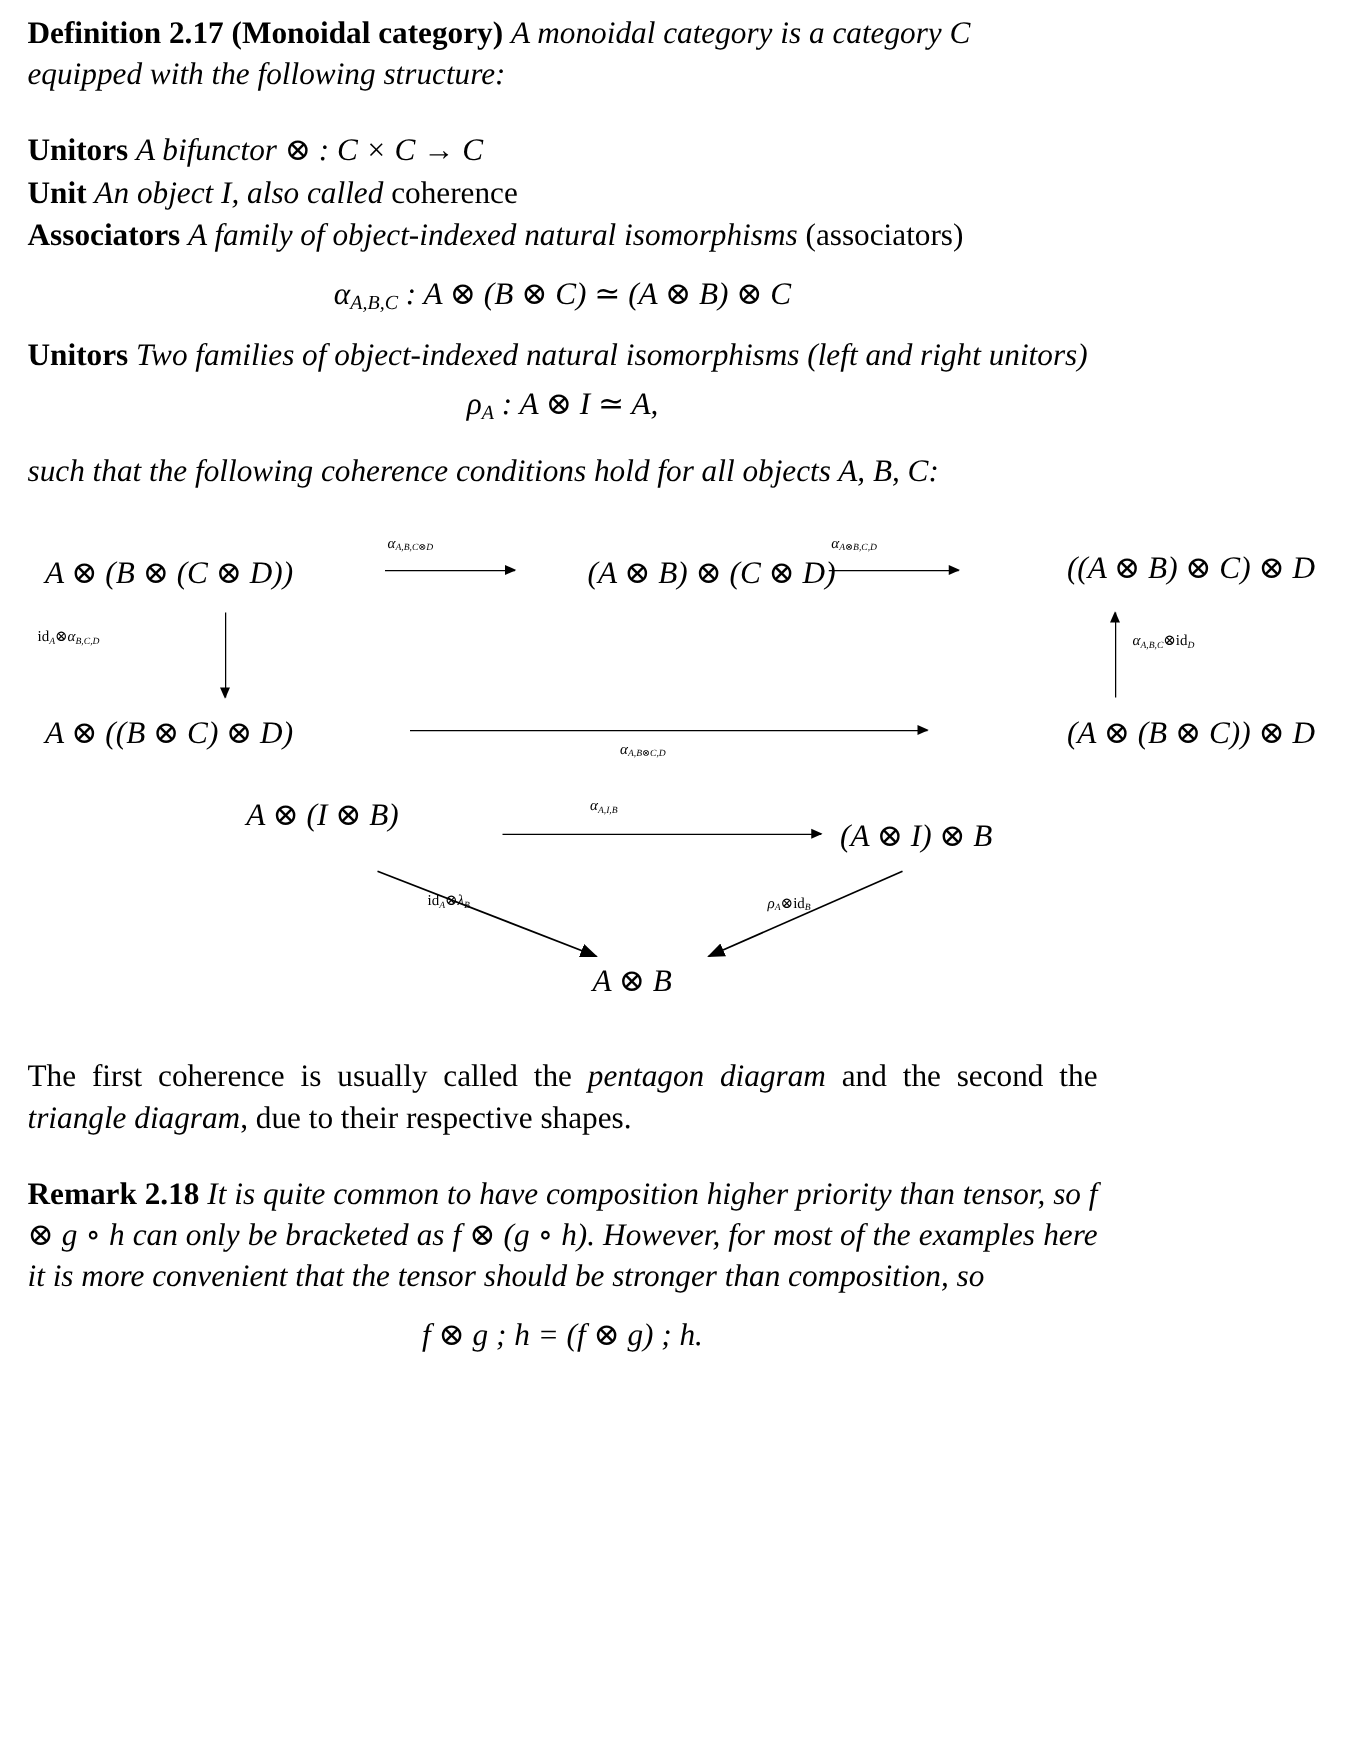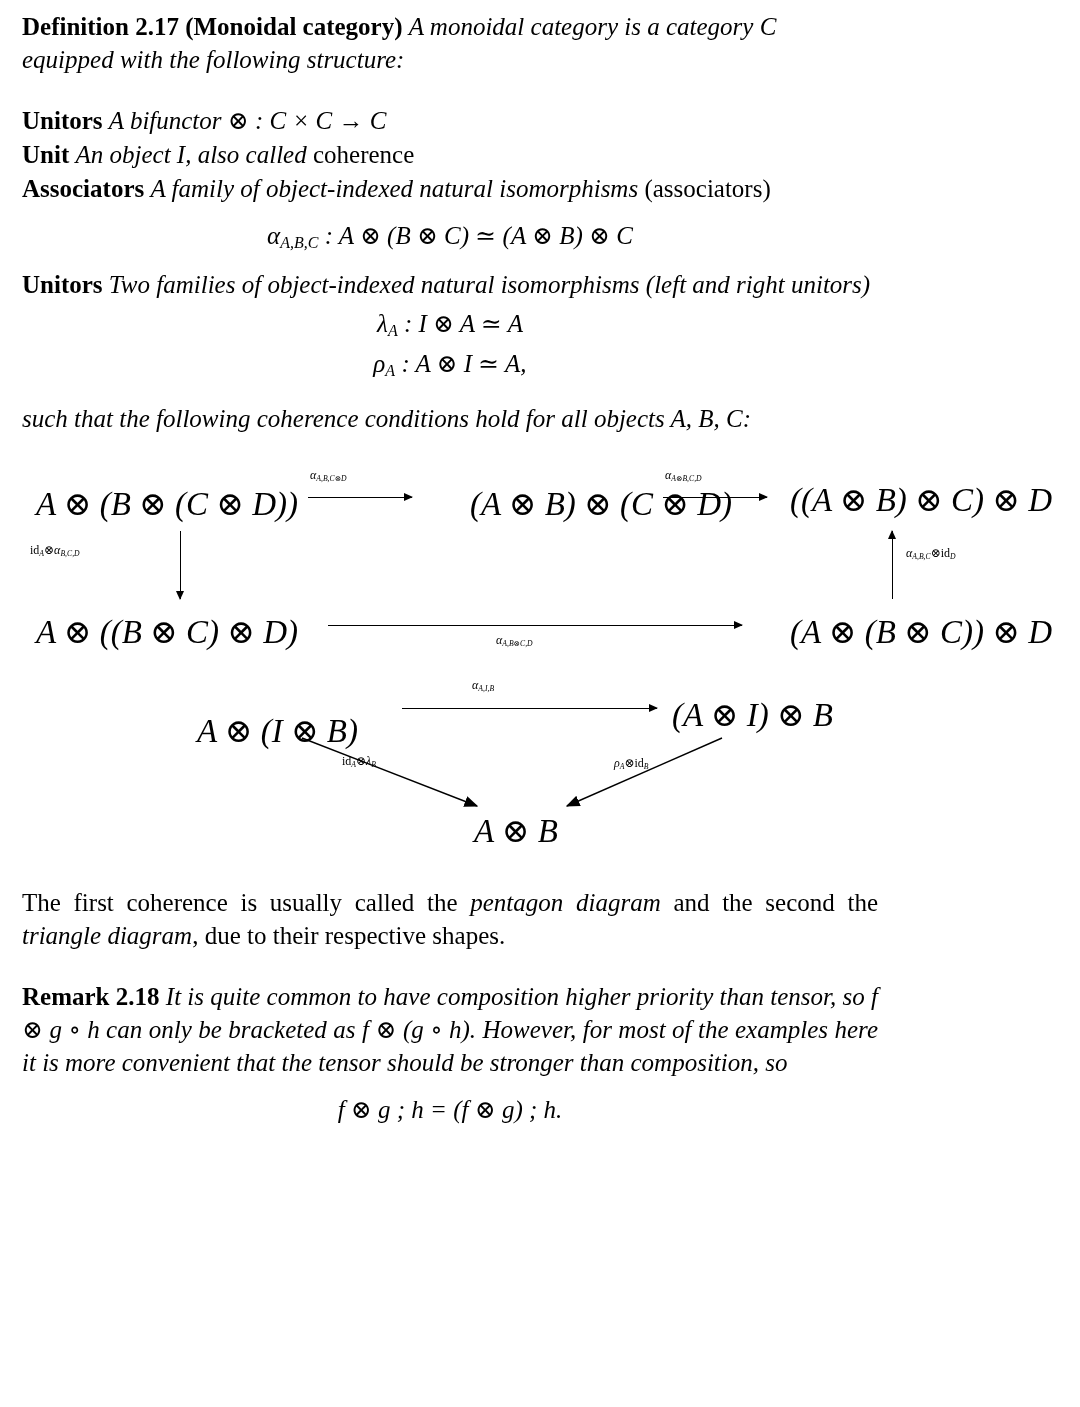--- a/index.html
+++ b/index.html
@@ -55,21 +55,21 @@
   .diagram-wrap {
     position: relative;
     width: 1036px;
     height: 215px;
     margin-top: 26px;
     font-style: italic;
   }
   .node {
     position: absolute;
     white-space: nowrap;
-    font-size: 33px;
+    font-size: 25px;
   }
   .lbl {
     position: absolute;
     white-space: nowrap;
     font-size: 12px;
   }
   .arrow-h {
     position: absolute;
     height: 1px;
     background: #000;
@@ -153,24 +153,20 @@
   <div class="eq">
     <span class="math">α<sub>A,B,C</sub> : A ⊗ (B ⊗ C) ≃ (A ⊗ B) ⊗ C</span>
     
   </div>
 
   <div class="para">
     <span class="bf">Unitors</span><span> </span><span class="it">Two families of object-indexed natural isomorphisms (left and right unitors)</span>
   </div>
 
   <div class="eq eq-tight">
-    <span class="math">λ<sub>A</sub> : I ⊗ A ≃ A</span>
-    
-  </div>
-  <div class="eq eq-tight">
     <span class="math">ρ<sub>A</sub> : A ⊗ I ≃ A,</span>
     
   </div>
 
   <div class="smallgap"></div>
 
   <div class="para it">such that the following coherence conditions hold for all objects A, B, C:</div>
 
   <div class="diagram-wrap">
 
@@ -207,21 +203,21 @@
 
     <div class="arrow-h" style="left:306px; top:164px; width:414px;"></div>
     <div class="lbl" style="left:474px; top:172px;">
       <span class="math">α<sub>A,B⊗C,D</sub></span>
       
     </div>
   </div>
 
   <div class="triangle-wrap">
 
-    <div class="node" style="left:175px; top:34px;">A ⊗ (I ⊗ B)</div>
+    <div class="node" style="left:175px; top:1px;">A ⊗ (I ⊗ B)</div>
     <div class="node" style="left:650px; top:18px;">(A ⊗ I) ⊗ B</div>
     <div class="node" style="left:452px; top:134px;">A ⊗ B</div>
 
     <div class="arrow-h" style="left:380px; top:32px; width:255px;"></div>
     <div class="lbl" style="left:450px; top:2px;">
       <span class="math">α<sub>A,I,B</sub></span>
       
     </div>
 
     <svg class="diag-svg" width="1036" height="170">

